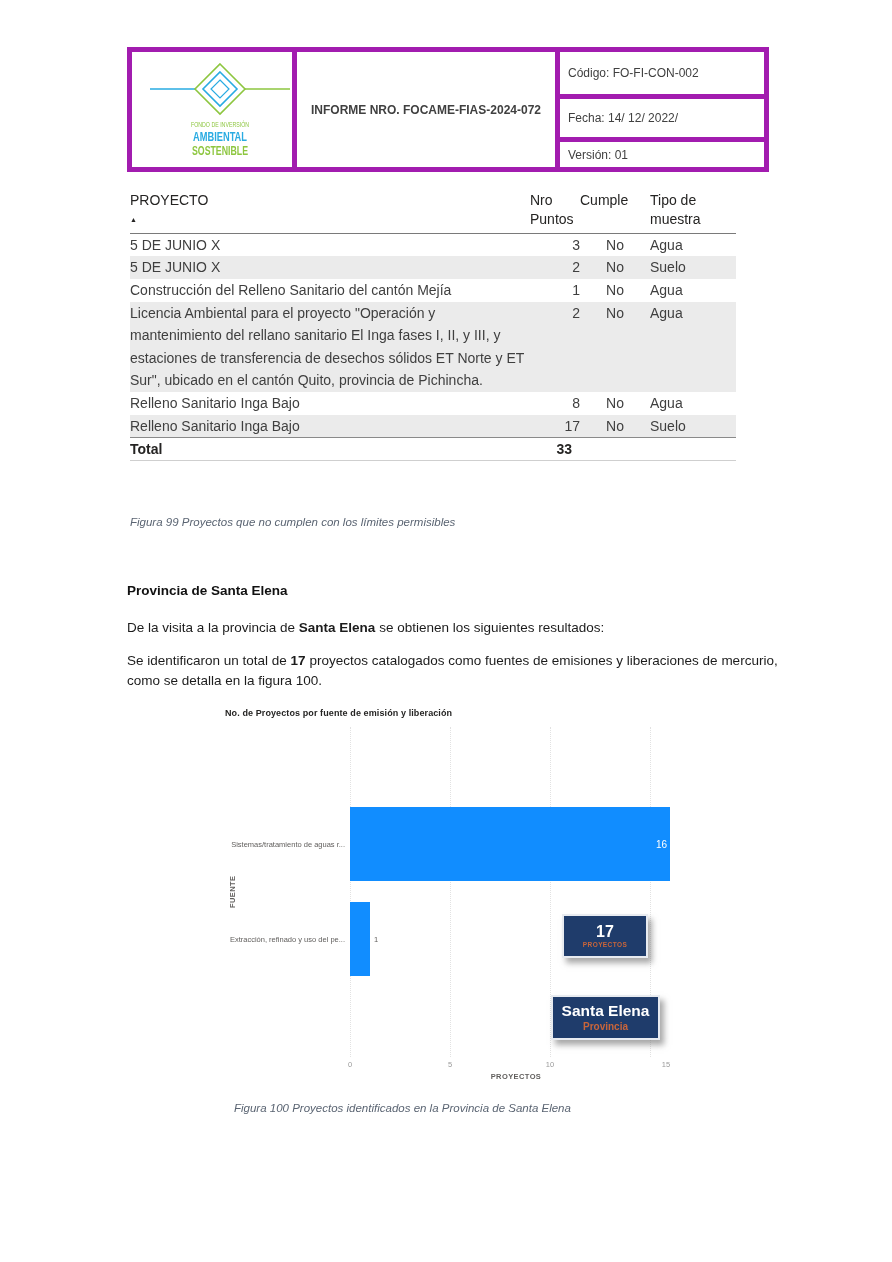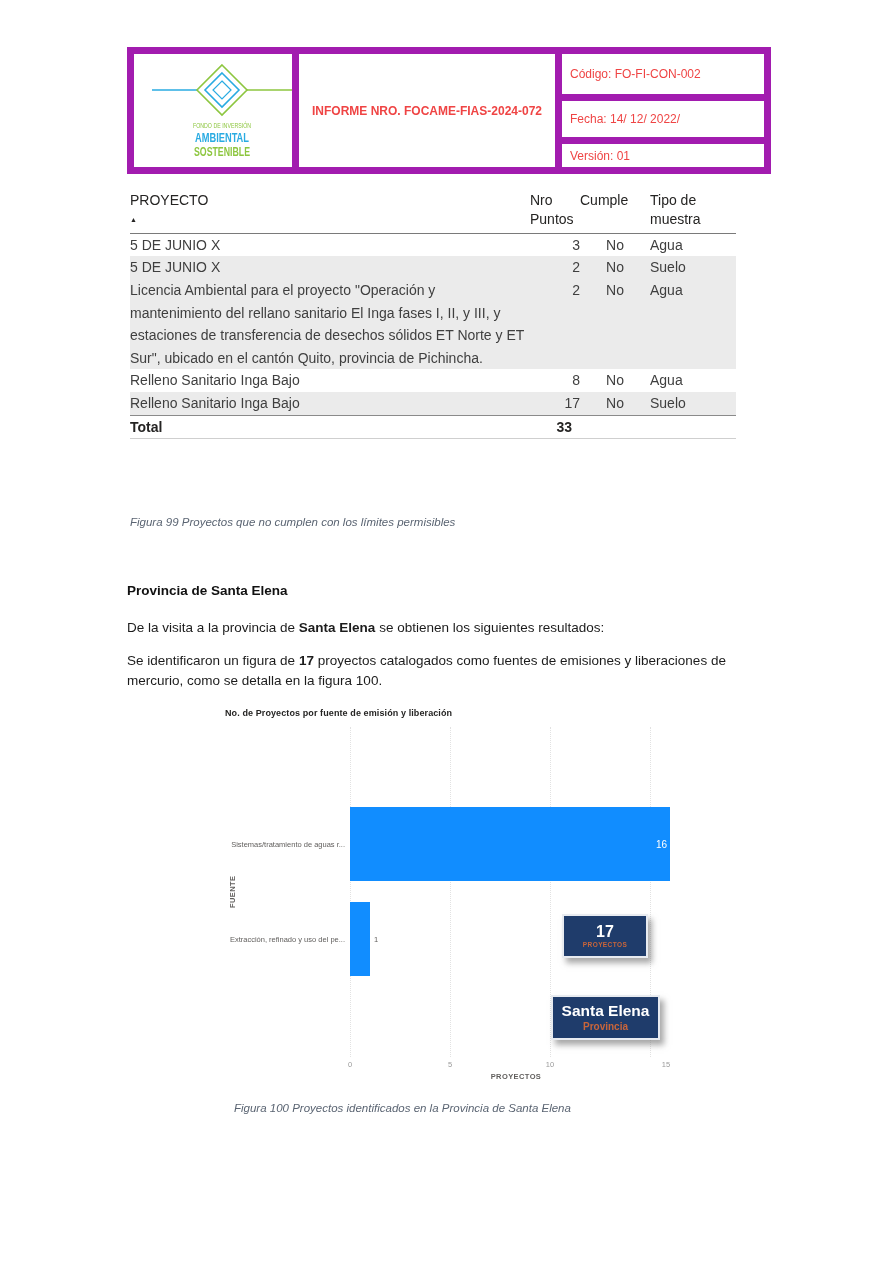--- a/index.html
+++ b/index.html
@@ -3,21 +3,21 @@
 <meta charset="utf-8">
 <style>
   * { margin:0; padding:0; box-sizing:border-box; }
   html,body { background:#fff; }
   body { font-family:"Liberation Sans", sans-serif; color:#212121; }
   .page { position:relative; width:892px; height:1262px; background:#fff; overflow:hidden; }
 
   
   .hdr-wrap { position:absolute; left:127px; top:47px; width:637px; height:110px; }
   table.hdr { width:100%; height:100%; border-collapse:collapse; table-layout:fixed; }
-  table.hdr td { border:7px solid #a21caf; font-size:12px; color:#ef4444; padding:2px 8px; vertical-align:middle; }
+  table.hdr td { border:5px solid #a21caf; font-size:12px; color:#404040; padding:2px 8px; vertical-align:middle; }
   td.logo-cell { width:165px; text-align:center; padding:0; }
   td.title-cell { width:263px; text-align:center; font-weight:bold; font-size:12px; }
   td.meta-cell { width:209px; }
 
   
   .pbitable-wrap { position:absolute; left:130px; top:185px; width:606px; }
   table.pbit { width:100%; border-collapse:collapse; table-layout:fixed; font-size:14px; color:#3f3f3f; }
   table.pbit col.c1 { width:400px; } table.pbit col.c2 { width:50px; }
   table.pbit col.c3 { width:70px; }  table.pbit col.c4 { width:86px; }
   table.pbit th { font-weight:normal; color:#252423; text-align:left; vertical-align:top;
@@ -141,20 +141,26 @@
           <td class="c-nro">3</td>
           <td class="c-cum">No</td>
           <td class="c-tipo">Agua</td>
         </tr>
         <tr class="stripe">
           <td class="c-proj">5 DE JUNIO X</td>
           <td class="c-nro">2</td>
           <td class="c-cum">No</td>
           <td class="c-tipo">Suelo</td>
         </tr>
+        <tr>
+          <td class="c-proj">Construcción del Relleno Sanitario del cantón Mejía</td>
+          <td class="c-nro">1</td>
+          <td class="c-cum">No</td>
+          <td class="c-tipo">Agua</td>
+        </tr>
         <tr class="stripe">
           <td class="c-proj">Licencia Ambiental para el proyecto "Operación y mantenimiento del rellano sanitario El Inga fases I, II, y III, y estaciones de transferencia de desechos sólidos ET Norte y ET Sur", ubicado en el cantón Quito, provincia de Pichincha.</td>
           <td class="c-nro">2</td>
           <td class="c-cum">No</td>
           <td class="c-tipo">Agua</td>
         </tr>
         <tr>
           <td class="c-proj">Relleno Sanitario Inga Bajo</td>
           <td class="c-nro">8</td>
           <td class="c-cum">No</td>
@@ -175,21 +181,21 @@
       </tbody>
     </table>
   </div>
 
   <div class="figcap cap99">Figura 99 Proyectos que no cumplen con los límites permisibles</div>
 
   <div class="sec-heading">Provincia de Santa Elena</div>
 
   <p class="para p1"><span>De la visita a la provincia de </span><b>Santa Elena</b><span> se obtienen los siguientes resultados:</span></p>
 
-  <p class="para p2"><span>Se identificaron un figura de </span><b>17</b><span> proyectos catalogados como fuentes de emisiones y liberaciones de mercurio, como se detalla en la figura 100.</span></p>
+  <p class="para p2"><span>Se identificaron un total de </span><b>17</b><span> proyectos catalogados como fuentes de emisiones y liberaciones de mercurio, como se detalla en la figura 100.</span></p>
 
   <div class="chart">
     <div class="chart-title">No. de Proyectos por fuente de emisión y liberación</div>
     <div class="y-axis-title">FUENTE</div>
 
     <div class="cat-label cat-1">Extracción, refinado y uso del pe...</div>
     <div class="cat-label cat-0">Sistemas/tratamiento de aguas r...</div>
 
     <div class="plot">
       <div class="bar bar-0" style="width: 320px; background: rgb(17, 141, 255);">

